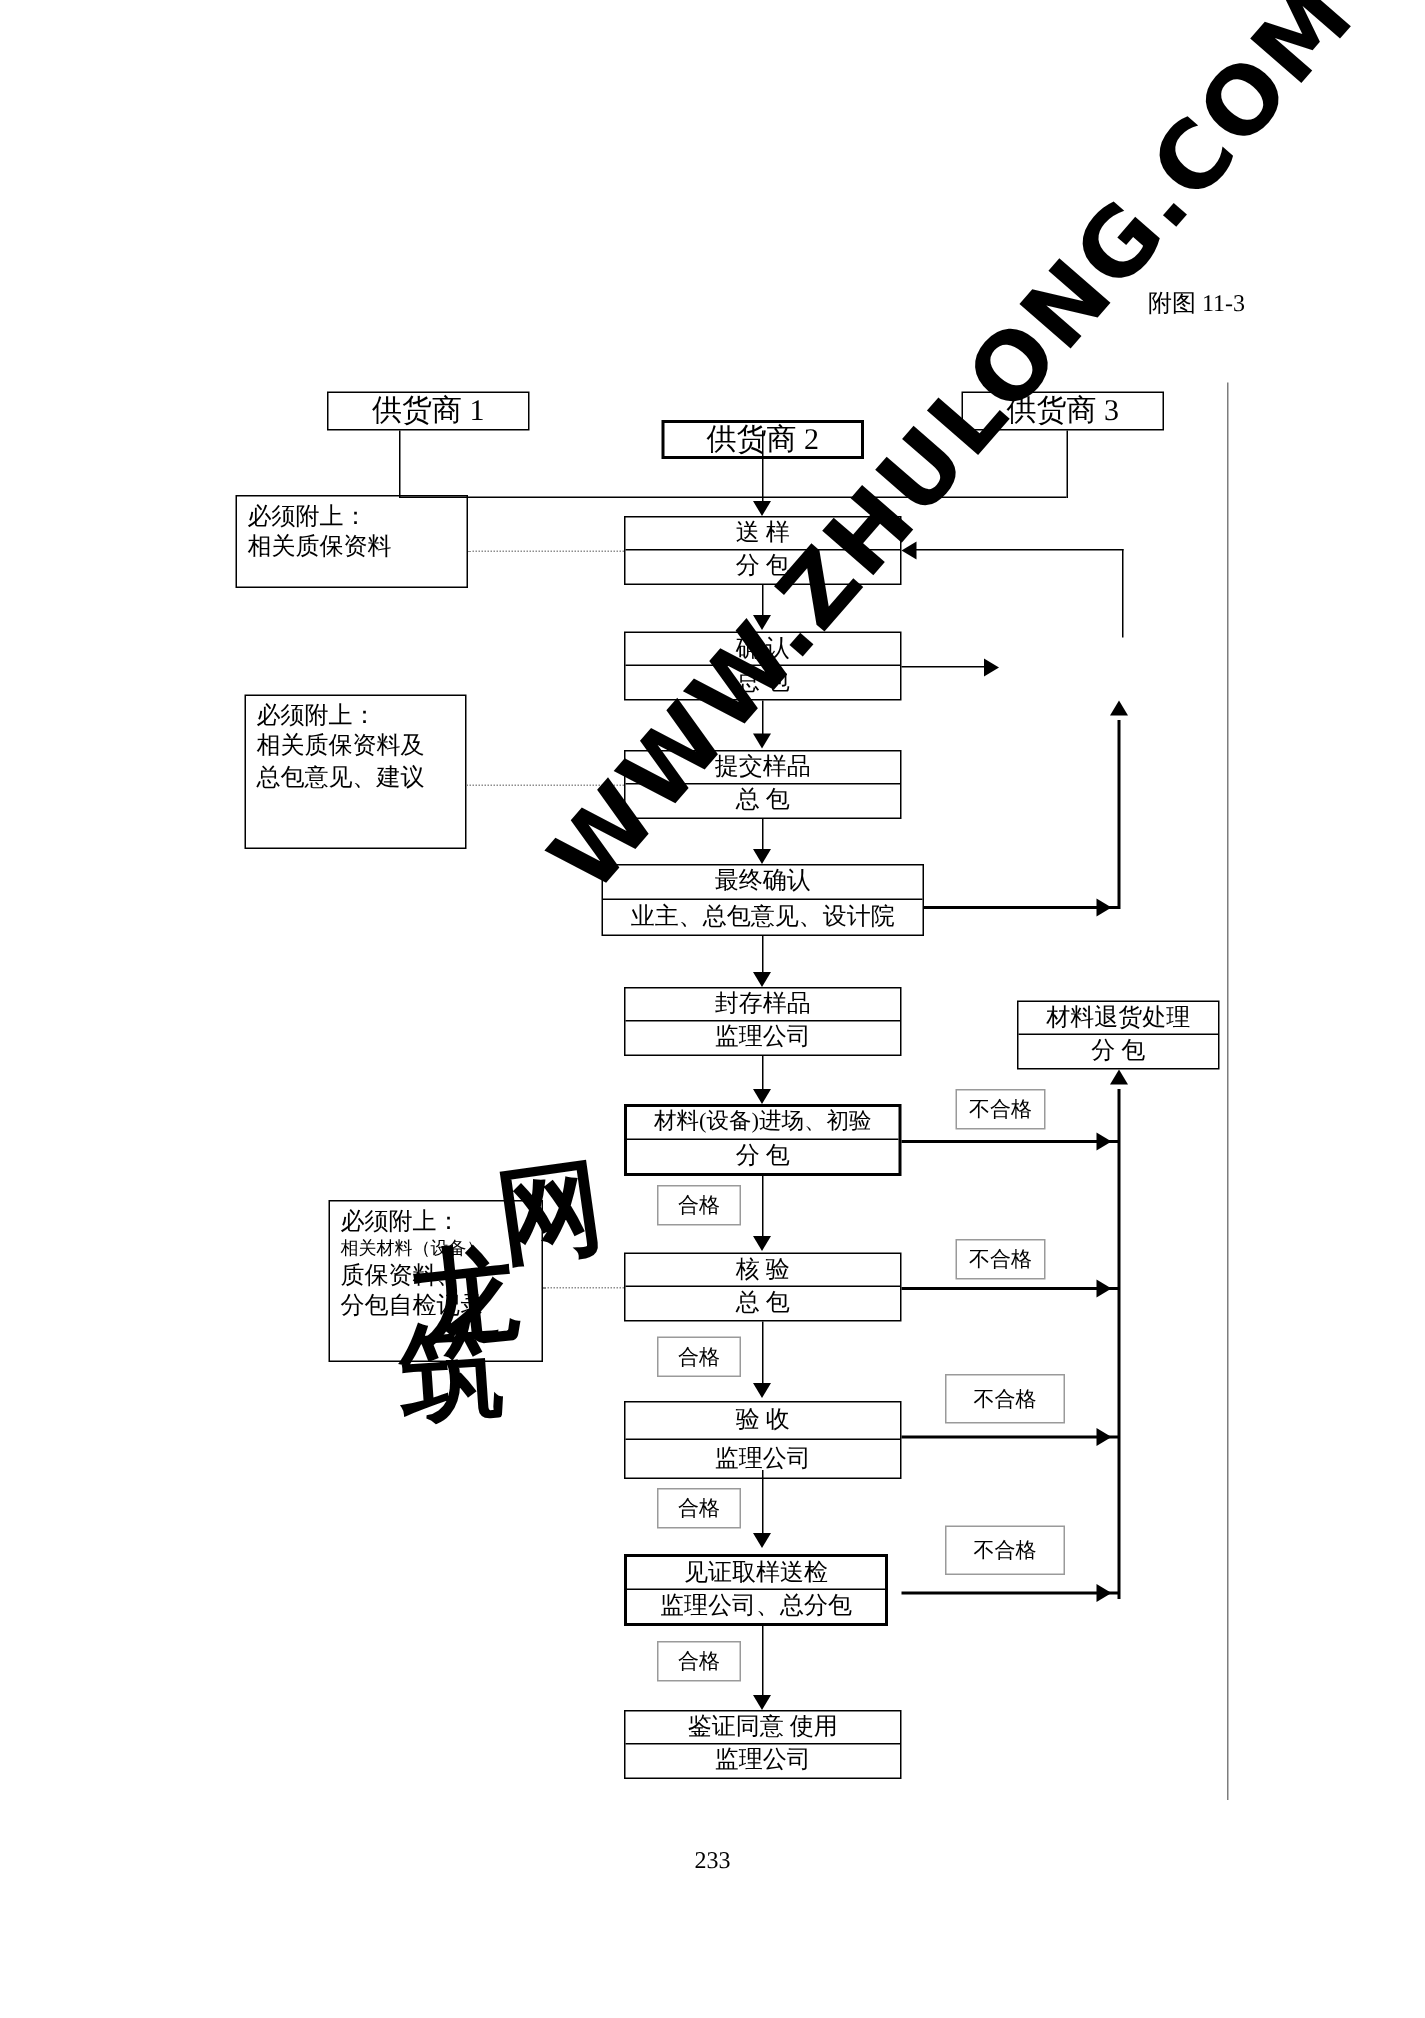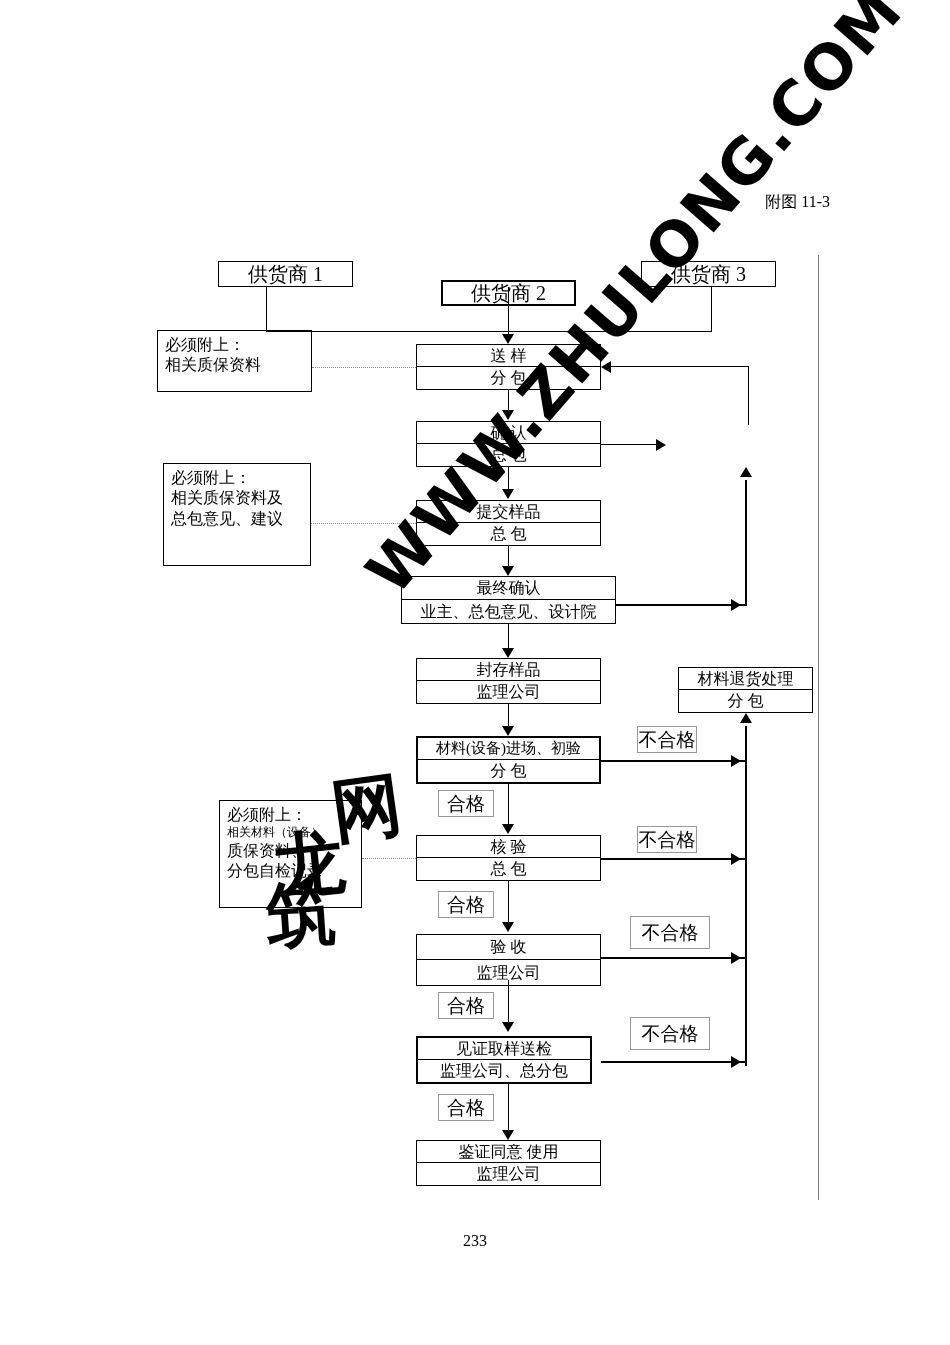--- a/index.html
+++ b/index.html
@@ -53,21 +53,21 @@
     font-size:16px;line-height:1.28;
     display:block;
   }
   .note div{white-space:nowrap;}
 
   
   .lbl{
     position:absolute;box-sizing:border-box;
     border:1px solid #9a9a9a;
     display:flex;align-items:center;justify-content:center;
-    font-size:19px;background:transparent;
+    font-size:14px;background:transparent;
   }
 
   
   .ln{position:absolute;background:#000;}
   .vl{width:1px;}
   .hl{height:1px;}
   .vl.thick{width:2px;}
   .hl.thick{height:2px;}
   .dotl{
     position:absolute;height:0;border-top:1px dotted #8d8d8d;

